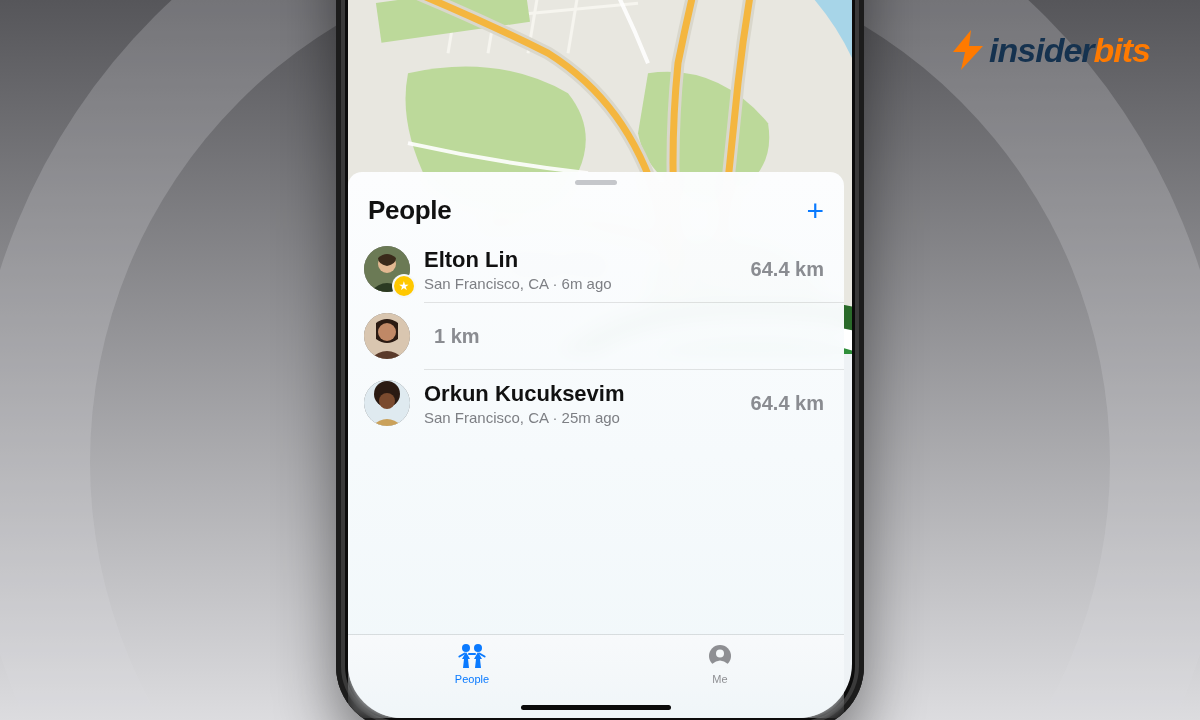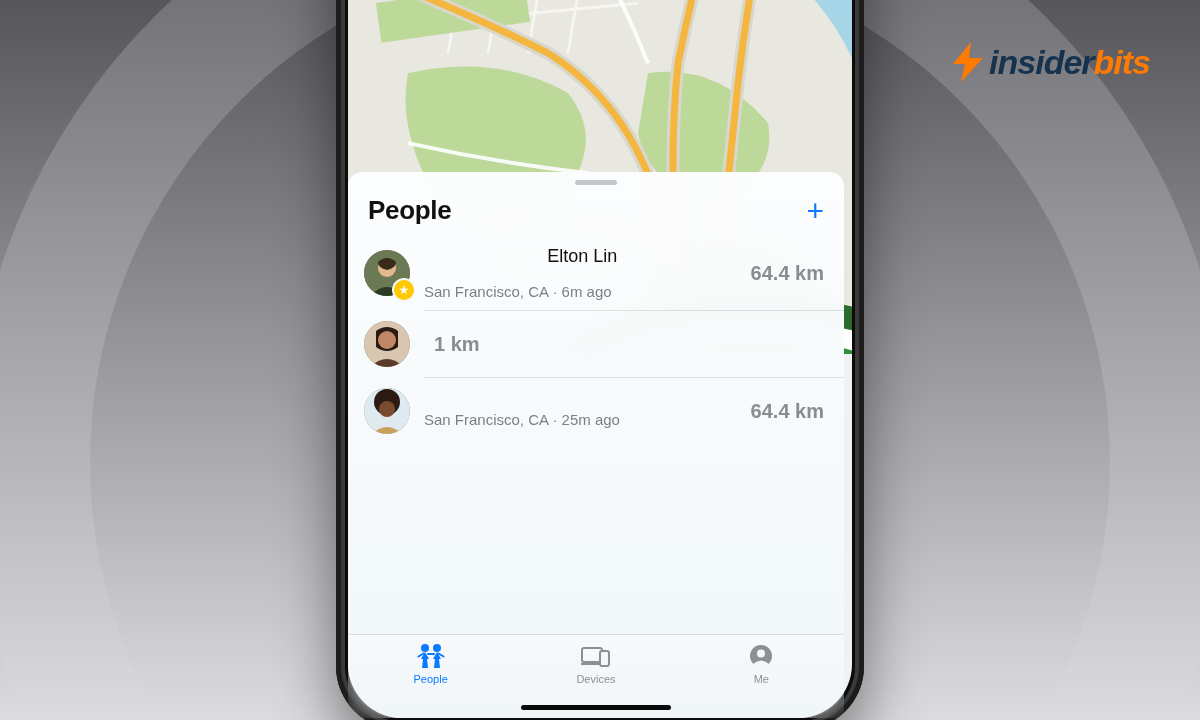--- a/index.html
+++ b/index.html
@@ -4,21 +4,21 @@
 <style>
   * { box-sizing: border-box; margin: 0; padding: 0; }
   html, body { width: 1200px; height: 720px; overflow: hidden; font-family: -apple-system, "Helvetica Neue", Arial, sans-serif; }
   body { background: linear-gradient(180deg, #56565a 0%, #dcdcdf 100%); position: relative; }
 
   
   .ring { position:absolute; width:1020px; height:1020px; border-radius:50%; left:50%; top:50%; transform:translate(-50%,-40%);
           box-shadow: 0 0 0 120px rgba(220,220,225,0.45); opacity:0.5; }
 
   
-  .logo { position:absolute; top:42px; right:50px; display:flex; align-items:center; }
+  .logo { position:absolute; top:30px; right:50px; display:flex; align-items:center; }
   .logo svg.bolt { margin-right:4px; }
   .logo-text { font-family: "Segoe UI", Arial, sans-serif; font-weight:700; font-style:italic; font-size:34px; letter-spacing:-1px; }
   .logo-insider { color:#15324f; }
   .logo-bits   { color:#ff7a00; }
 
   
   .phone-wrap { position:absolute; left:50%; top:-160px; transform:translateX(-50%); }
   .phone {
     width:528px; height:890px; border-radius:64px; background:#0c0c0c; position:relative;
     box-shadow: inset 0 0 0 5px #1c1c1c, inset 0 0 0 9px #3a3a3a, 0 30px 60px rgba(0,0,0,0.45);
@@ -45,22 +45,22 @@
   .plus { color:#0a7aff; font-size:30px; font-weight:400; line-height:1; }
 
   .list { padding:0 0 0 0; }
   .row { display:flex; align-items:center; padding:10px 20px 10px 16px; }
   .divider { border-bottom:1px solid rgba(0,0,0,0.10); margin-left:76px; }
   .avatar { position:relative; width:46px; height:46px; border-radius:50%; flex:0 0 auto; margin-right:14px; background:#777; }
   .avatar svg { width:100%; height:100%; display:block; }
   .star-badge { position:absolute; right:-4px; bottom:-4px; width:20px; height:20px; border-radius:50%; background:#ffc800;
                 display:flex; align-items:center; justify-content:center; color:#fff; font-size:12px; box-shadow:0 0 0 2px #f5f8fa; }
   .info { flex:1 1 auto; min-width:0; }
-  .name { font-size:18px; font-weight:400; color:#111;text-align:center; }
-  .meta { font-size:15px; color:#7d7f84; margin-top:16px; white-space:nowrap; }
+  .name { font-size:22px; font-weight:700; color:#111; }
+  .meta { font-size:15px; color:#7d7f84; margin-top:2px; white-space:nowrap; }
   .dist { font-size:20px; color:#8a8c91; flex:0 0 auto; padding-left:10px;font-weight:bold; }
 
   
   .tabbar { position:absolute; left:0; right:0; bottom:0; height:84px; border-top:1px solid rgba(0,0,0,0.10);
             background:linear-gradient(180deg,rgba(248,250,252,0.92),rgba(240,246,249,0.92));
             display:flex; justify-content:space-around; align-items:flex-start; padding-top:8px; }
   .tab { display:flex; flex-direction:column; align-items:center; width:25%; color:#8e8f93; }
   .tab.active { color:#0a7aff; }
   .tab .ticon { height:26px; display:flex; align-items:center; justify-content:center; }
   .tab .tlabel { font-size:11px; margin-top:4px; }
@@ -210,20 +210,21 @@
                   </defs>
                 <g clip-path="url(#c2)">
                     <rect width="46" height="46" fill="#dfeaf0"></rect>
                     <circle cx="23" cy="14" r="13" fill="#2a1a12"></circle>
                     <circle cx="23" cy="21" r="8" fill="#7a4a2e"></circle>
                     <path d="M8 46 Q23 32 38 46Z" fill="#caa15a"></path>
                   </g>
               </svg>
             </div>
             <div class="info">
+              <div class="name">Orkun Kucuksevim</div>
               <div class="meta">
                 <span>San Francisco, CA</span><span> · </span><span>25m ago</span>
               </div>
             </div>
             <div class="dist">64.4 km</div>
           </div>
 
         </div>
 
         <div class="tabbar">
@@ -238,32 +239,20 @@
                     <rect x="3" y="11" width="8" height="2" rx="1" transform="rotate(-30 7 12)"></rect>
                     <rect x="23" y="11" width="8" height="2" rx="1" transform="rotate(30 27 12)"></rect>
                     <rect x="13" y="10" width="8" height="2" rx="1"></rect>
                   </g>
                 </svg>
             </div>
             <div class="tlabel">People</div>
           </div>
           <div class="tab">
             <div class="ticon">
-              <svg width="30" height="22" viewBox="0 0 30 22">
-                  <g fill="none" stroke="currentColor" stroke-width="2">
-                    <rect x="1" y="3" width="20" height="14" rx="2"></rect>
-                    <line x1="0" y1="19" x2="22" y2="19"></line>
-                    <rect x="19" y="6" width="9" height="15" rx="2" fill="#f4f7f9"></rect>
-                  </g>
-                </svg>
-            </div>
-            <div class="tlabel">Devices</div>
-          </div>
-          <div class="tab">
-            <div class="ticon">
               <svg width="24" height="24" viewBox="0 0 24 24">
                   <g fill="currentColor">
                     <circle cx="12" cy="12" r="11" fill="currentColor"></circle>
                     <circle cx="12" cy="9.5" r="4" fill="#f4f7f9"></circle>
                     <path d="M4 20 Q12 13 20 20 L20 24 L4 24Z" fill="#f4f7f9"></path>
                   </g>
                 </svg>
             </div>
             <div class="tlabel">Me</div>
           </div>

